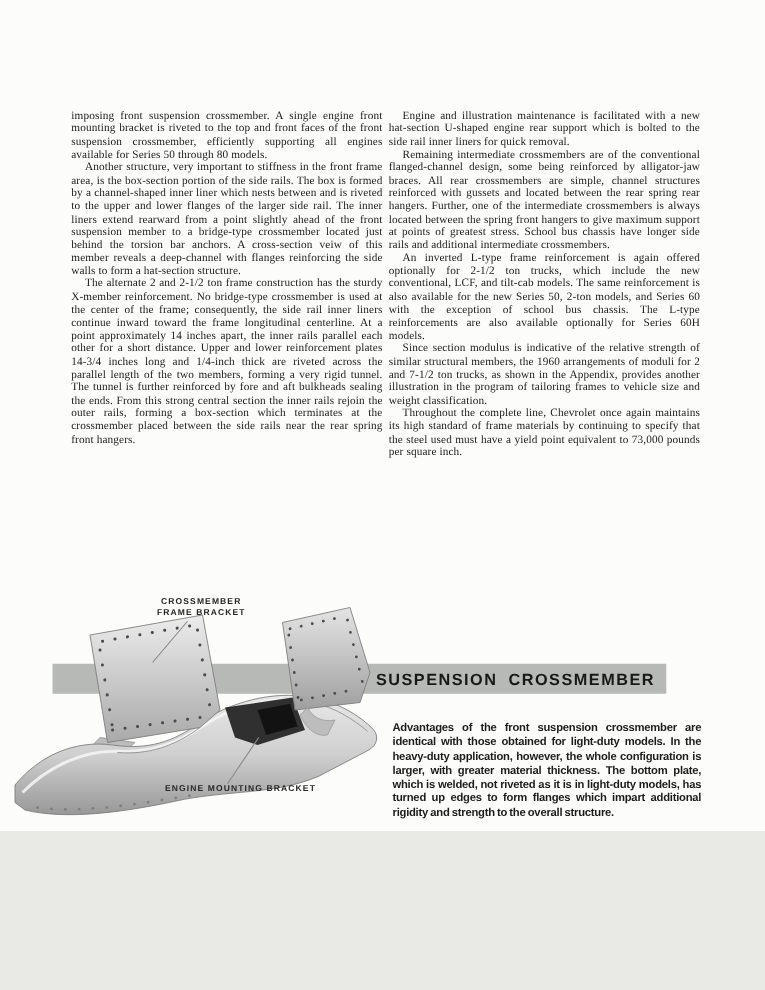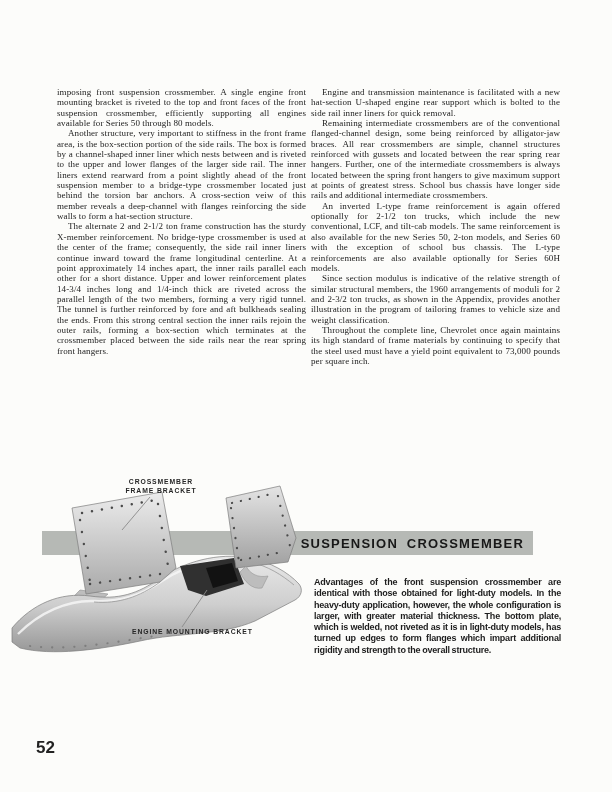--- a/index.html
+++ b/index.html
@@ -1,17 +1,17 @@
 <!DOCTYPE html>
 <html lang="en"><head>
 <meta charset="utf-8">
 <style>
   html,body{margin:0;padding:0;background:#e9e9e6;}
   .page{
-    position:relative;width:612px;height:792px;margin:0 auto;
+    position:relative;width:612px;height:665px;margin:0 auto;
     background:#fcfcfa;overflow:hidden;
     font-family:"Liberation Serif",serif;color:#1b1b1b;
   }
   
   .col{
     position:absolute;top:87px;width:249px;
     font:9px/10.35px "Liberation Serif",serif;
     letter-spacing:.1px;color:#1c1c1c;
   }
   .col-left{left:57px;}
@@ -53,24 +53,24 @@
 <body>
 
 <div class="page">
 
   <div class="col col-left">
       <p class="para">imposing front suspension crossmember. A single engine front mounting bracket is riveted to the top and front faces of the front suspension crossmember, efficiently supporting all engines available for Series 50 through 80 models.</p>
       <p class="para indent">Another structure, very important to stiffness in the front frame area, is the box-section portion of the side rails. The box is formed by a channel-shaped inner liner which nests between and is riveted to the upper and lower flanges of the larger side rail. The inner liners extend rearward from a point slightly ahead of the front suspension member to a bridge-type crossmember located just behind the torsion bar anchors. A cross-section veiw of this member reveals a deep-channel with flanges reinforcing the side walls to form a hat-section structure.</p>
       <p class="para indent">The alternate 2 and 2-1/2 ton frame construction has the sturdy X-member reinforcement. No bridge-type crossmember is used at the center of the frame; consequently, the side rail inner liners continue inward toward the frame longitudinal centerline. At a point approximately 14 inches apart, the inner rails parallel each other for a short distance. Upper and lower reinforcement plates 14-3/4 inches long and 1/4-inch thick are riveted across the parallel length of the two members, forming a very rigid tunnel. The tunnel is further reinforced by fore and aft bulkheads sealing the ends. From this strong central section the inner rails rejoin the outer rails, forming a box-section which terminates at the crossmember placed between the side rails near the rear spring front hangers.</p>
     </div>
   <div class="col col-right">
-      <p class="para indent">Engine and transmission maintenance is facilitated with a new hat-section U-shaped engine rear support which is bolted to the side rail inner liners for quick removal.</p>
+      <p class="para indent">Engine and illustration maintenance is facilitated with a new hat-section U-shaped engine rear support which is bolted to the side rail inner liners for quick removal.</p>
       <p class="para indent">Remaining intermediate crossmembers are of the conventional flanged-channel design, some being reinforced by alligator-jaw braces. All rear crossmembers are simple, channel structures reinforced with gussets and located between the rear spring rear hangers. Further, one of the intermediate crossmembers is always located between the spring front hangers to give maximum support at points of greatest stress. School bus chassis have longer side rails and additional intermediate crossmembers.</p>
       <p class="para indent">An inverted L-type frame reinforcement is again offered optionally for 2-1/2 ton trucks, which include the new conventional, LCF, and tilt-cab models. The same reinforcement is also available for the new Series 50, 2-ton models, and Series 60 with the exception of school bus chassis. The L-type reinforcements are also available optionally for Series 60H models.</p>
-      <p class="para indent">Since section modulus is indicative of the relative strength of similar structural members, the 1960 arrangements of moduli for 2 and 2-3/2 ton trucks, as shown in the Appendix, provides another illustration in the program of tailoring frames to vehicle size and weight classification.</p>
+      <p class="para indent">Since section modulus is indicative of the relative strength of similar structural members, the 1960 arrangements of moduli for 2 and 7-1/2 ton trucks, as shown in the Appendix, provides another illustration in the program of tailoring frames to vehicle size and weight classification.</p>
       <p class="para indent">Throughout the complete line, Chevrolet once again maintains its high standard of frame materials by continuing to specify that the steel used must have a yield point equivalent to 73,000 pounds per square inch.</p>
     </div>
 
   <div class="banner" style="background: rgb(182, 185, 181);">
     <span class="banner-text">FRONT SUSPENSION CROSSMEMBER</span>
   </div>
 
   <svg class="fig-art" viewBox="0 0 300 187" aria-hidden="true">
     <defs>
       <linearGradient id="metalA" x1="0" y1="0" x2="0" y2="1">

